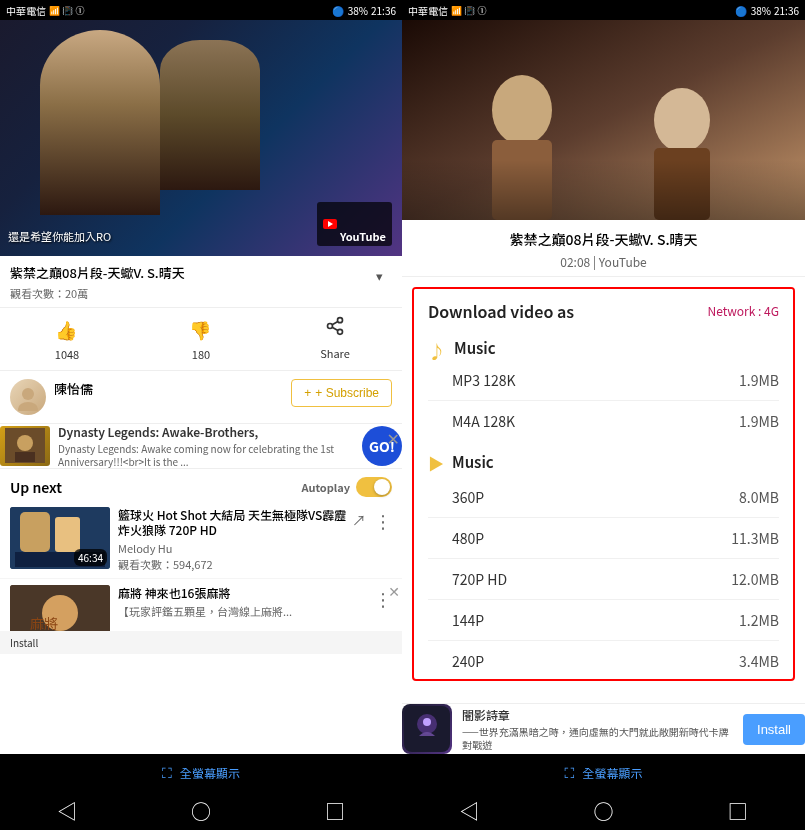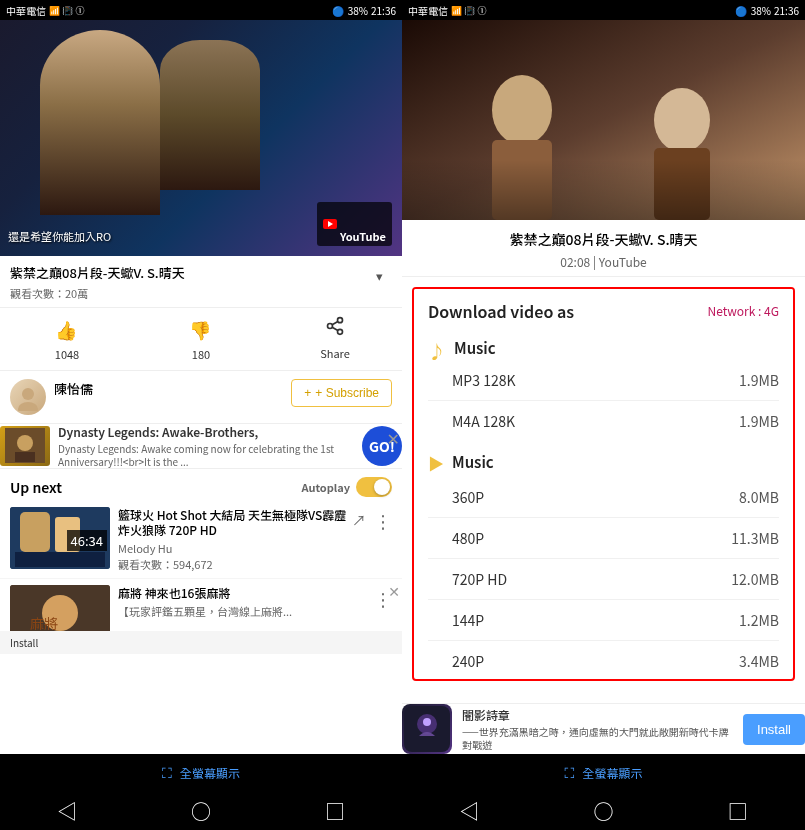--- a/index.html
+++ b/index.html
@@ -292,27 +292,27 @@
       border-radius: 3px;
       flex-shrink: 0;
       position: relative;
       overflow: hidden;
     }
     .playlist-thumb-2 {
       background: linear-gradient(135deg, #4a3728, #7d5a3c);
     }
     .duration-badge {
       position: absolute;
-      bottom: 18px;
+      bottom: 3px;
       right: 3px;
       background: rgba(0,0,0,0.75);
       color: #fff;
-      font-size: 13px;
+      font-size: 10px;
       padding: 1px 4px;
-      border-radius: 0;
+      border-radius: 6px;
     }
     .add-btn {
       position: absolute;
       top: 3px;
       left: 3px;
       background: rgba(0,0,0,0.5);
       color: #fff;
       width: 18px;
       height: 18px;
       border-radius: 50%;

